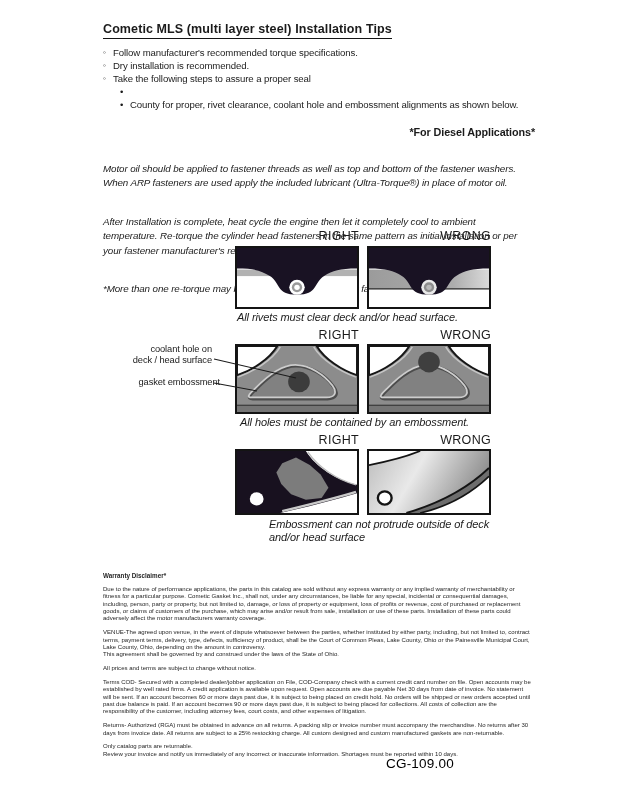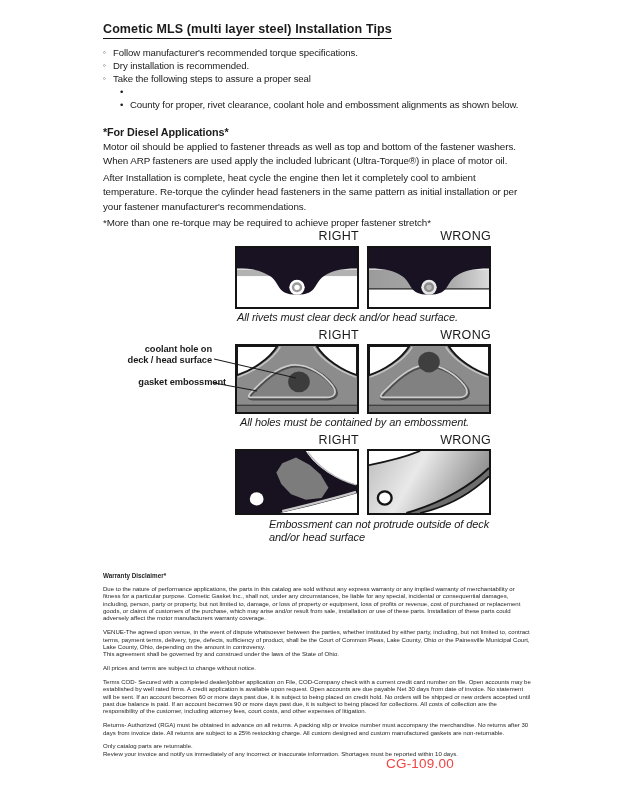--- a/index.html
+++ b/index.html
@@ -11,33 +11,33 @@
   .content{position:absolute;left:103px;top:19px;width:432px;}
   .title{
     display:inline-block;font-size:12.5px;font-weight:bold;letter-spacing:.1px;
     border-bottom:1.6px solid #141414;padding-bottom:1.5px;margin:0 16px 7px 0;
   }
   .bullets{font-size:9.6px;line-height:13.2px;letter-spacing:-.1px;}
   .b{display:flex;}
   .b .bm{width:10px;flex:0 0 10px;font-size:8px;line-height:13.2px;}
   .b.sub{margin-left:17px;}
   .b.sub .bm{font-size:9.6px;}
-  .diesel-heading{font-size:10.8px;font-weight:bold;margin-top:14px;letter-spacing:-.1px;}
-  .para{font-size:9.8px;line-height:14.6px;letter-spacing:-.1px;margin-top:2px;width:426px;}
+  .diesel-heading{font-size:10.8px;font-weight:bold;margin-top:14px;letter-spacing:-.1px;text-align:right;}
+  .para{font-size:9.8px;line-height:14.6px;letter-spacing:-.1px;margin-top:24px;width:426px;font-style:italic;}
   
   .fig-label{position:absolute;width:124px;text-align:right;font-size:12.5px;letter-spacing:.3px;}
   .box{position:absolute;width:124px;border:2px solid #141414;box-sizing:border-box;background:#fff;display:block;}
   .caption{position:absolute;font-size:11px;line-height:12.5px;letter-spacing:-.1px;white-space:pre-line;font-style:italic;}
-  .ann{position:absolute;width:114px;text-align:right;font-size:9.3px;line-height:10.6px;letter-spacing:-.1px;white-space:pre-line;font-weight:bold;}
+  .ann{position:absolute;width:114px;text-align:right;font-size:9.3px;line-height:10.6px;letter-spacing:-.1px;white-space:pre-line;}
   .overlay{position:absolute;left:0;top:0;width:618px;height:800px;pointer-events:none;}
   
   .disclaimer{position:absolute;left:103px;top:572px;width:428px;color:#262626;}
   .d-head{font-size:6.3px;font-weight:bold;margin:0 0 7px 0;}
   .d-para{font-size:6.05px;line-height:7.35px;margin:0 0 6.5px 0;white-space:pre-line;}
-  .footer-code{position:absolute;left:386px;top:756px;font-size:13.5px;letter-spacing:.2px;color:#ef4444;}
+  .footer-code{position:absolute;left:386px;top:756px;font-size:13.5px;letter-spacing:.2px;color:#000000;}
 </style>
 </head>
 <body>
 
 <div class="page">
 
   <div class="content">
     <h1 class="title">Cometic MLS (multi layer steel) Installation Tips</h1>
 
     <div class="bullets">
@@ -97,21 +97,21 @@
     <circle cx="62" cy="42" r="2.8" fill="#b9b9b9"></circle>
   </svg>
 
   <div class="caption" style="left:237px;top:311px;">All rivets must clear deck and/or head surface.</div>
 
   <div class="fig-label" style="left:235px;top:328px;">RIGHT</div>
   <div class="fig-label" style="left:367px;top:328px;">WRONG</div>
 
   <div class="ann" style="left:98px;top:344px;">coolant hole on
 deck / head surface</div>
-  <div class="ann" style="left:112px;top:377px;">gasket embossment</div>
+  <div class="ann" style="left:106px;top:377px;">gasket embossment</div>
 
   <svg class="box" style="left:235px;top:344px;height:70px;" viewBox="0 0 122 70" preserveAspectRatio="none">
     <rect width="122" height="70" fill="#8c8c8c"></rect>
     <path d="M0,0 H41 C33,14 15,26 0,31 Z" fill="#ffffff" stroke="#161616" stroke-width="2"></path>
     <path d="M44,1 C36,15 17,27 1,33" fill="none" stroke="#c6c6c6" stroke-width="1.6"></path>
     <path d="M81,0 H122 V31 C107,26 89,14 81,0 Z" fill="#ffffff" stroke="#161616" stroke-width="2"></path>
     <path d="M78,1 C86,15 105,27 121,33" fill="none" stroke="#c6c6c6" stroke-width="1.6"></path>
     <path d="M16,56 L92,56 C100,56 104,51 98,43 C90,31 74,21 60,21 C45,21 31,33 19,46 C13,52 10,56 16,56 Z" fill="#818181"></path>
     <path d="M16,56 L92,56 C100,56 104,51 98,43 C90,31 74,21 60,21 C45,21 31,33 19,46 C13,52 10,56 16,56 Z" fill="none" stroke="#4c4c4c" stroke-width="3.4"></path>
     <path d="M15,54.5 L91,54.5 C99,54.5 102.5,50 97,42 C89,30.5 73.5,20 59.5,20 C44.5,20 30.5,32 18.5,45 C12.5,51 9,54.5 15,54.5 Z" fill="none" stroke="#cdcdcd" stroke-width="1.8"></path>

